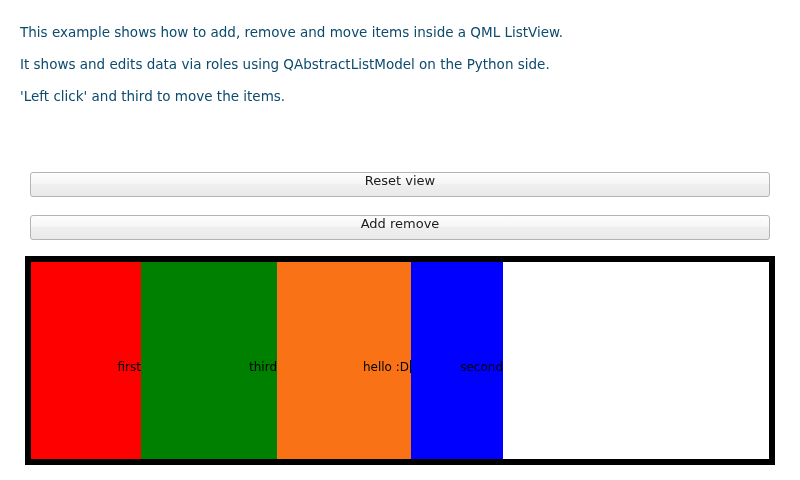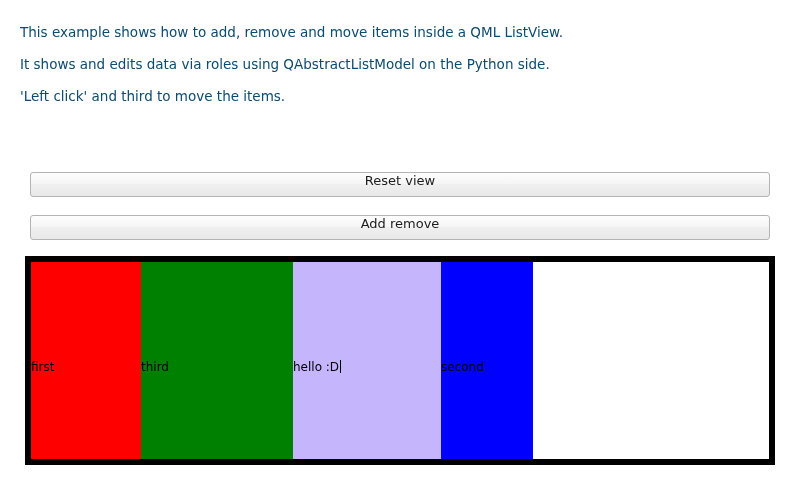--- a/index.html
+++ b/index.html
@@ -77,21 +77,21 @@
     height: 100%;
     flex: 0 0 auto;
     display: block;
     cursor: pointer;
   }
   .item-label {
     position: absolute;
     left: 0;
     right: 0;
     top: 98px;
-    text-align: left;
+    text-align: right;
     font-size: 12px;
     color: #000000;
     font-family: "DejaVu Sans", "Liberation Sans", sans-serif;
     white-space: nowrap;
     pointer-events: none;
   }
   .item-label.editing .caret {
     display: inline-block;
     width: 1px;
     height: 13px;
@@ -114,23 +114,23 @@
 </button>
 <button class="qbutton" id="btn-add">
   <span>Add remove</span>
 </button>
 
 <div id="listview-frame" style="border-color: rgb(0, 0, 0); background: rgb(255, 255, 255);">
   <div id="listview-row">
       <div class="list-item" style="width: 110px; background: rgb(255, 0, 0);">
         <div class="item-label">first</div>
       </div>
-      <div class="list-item" style="width: 152px; background: rgb(0, 128, 0);">
+      <div class="list-item" style="width: 136px; background: rgb(0, 128, 0);">
         <div class="item-label">third</div>
       </div>
-      <div class="list-item" style="width: 148px; background: #c4b5fd;">
+      <div class="list-item" style="width: 134px; background: #f97316;">
         <div class="item-label editing">hello :D<span class="caret"></span></div>
       </div>
       <div class="list-item" style="width: 92px; background: rgb(0, 0, 255);">
         <div class="item-label">second</div>
       </div>
     </div>
 </div>
 
 </body></html>

